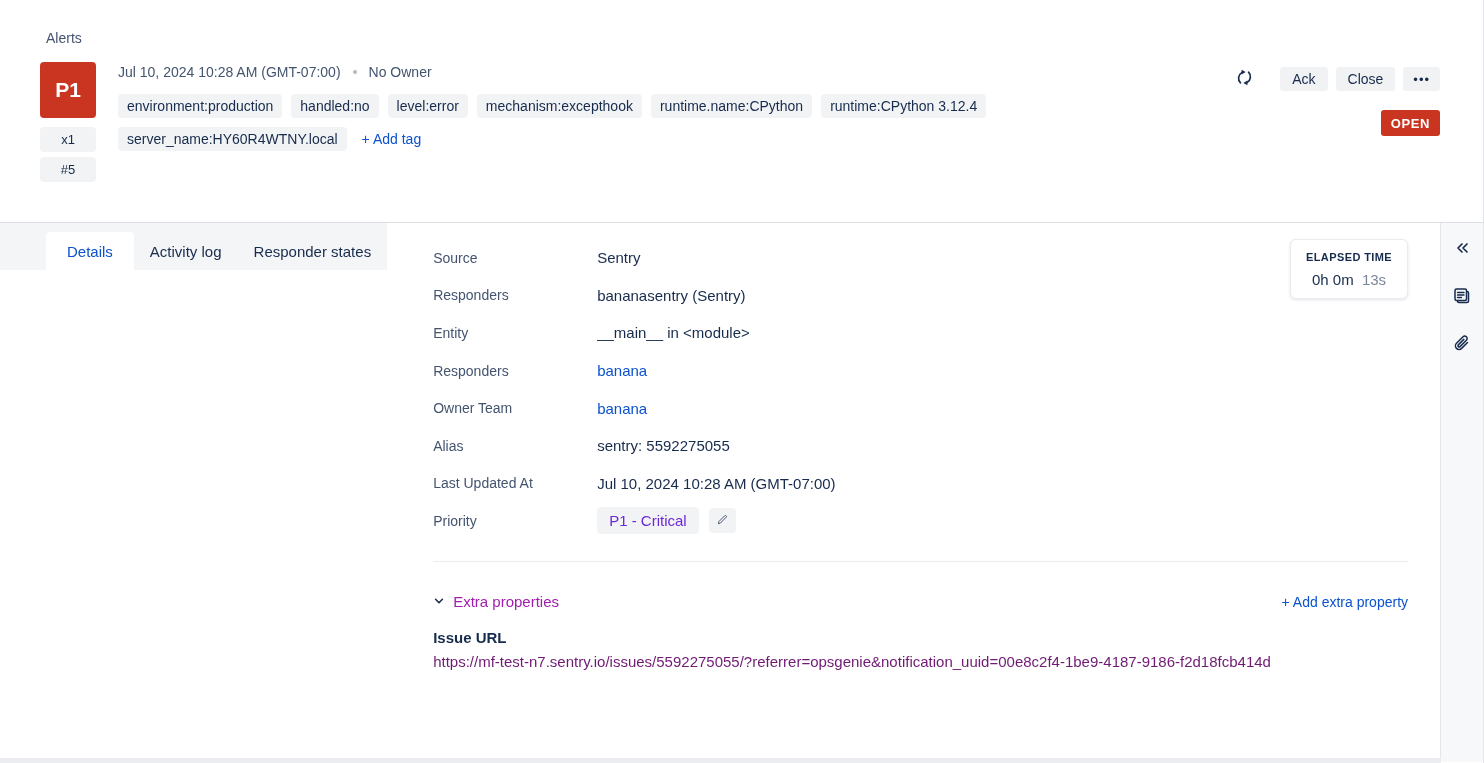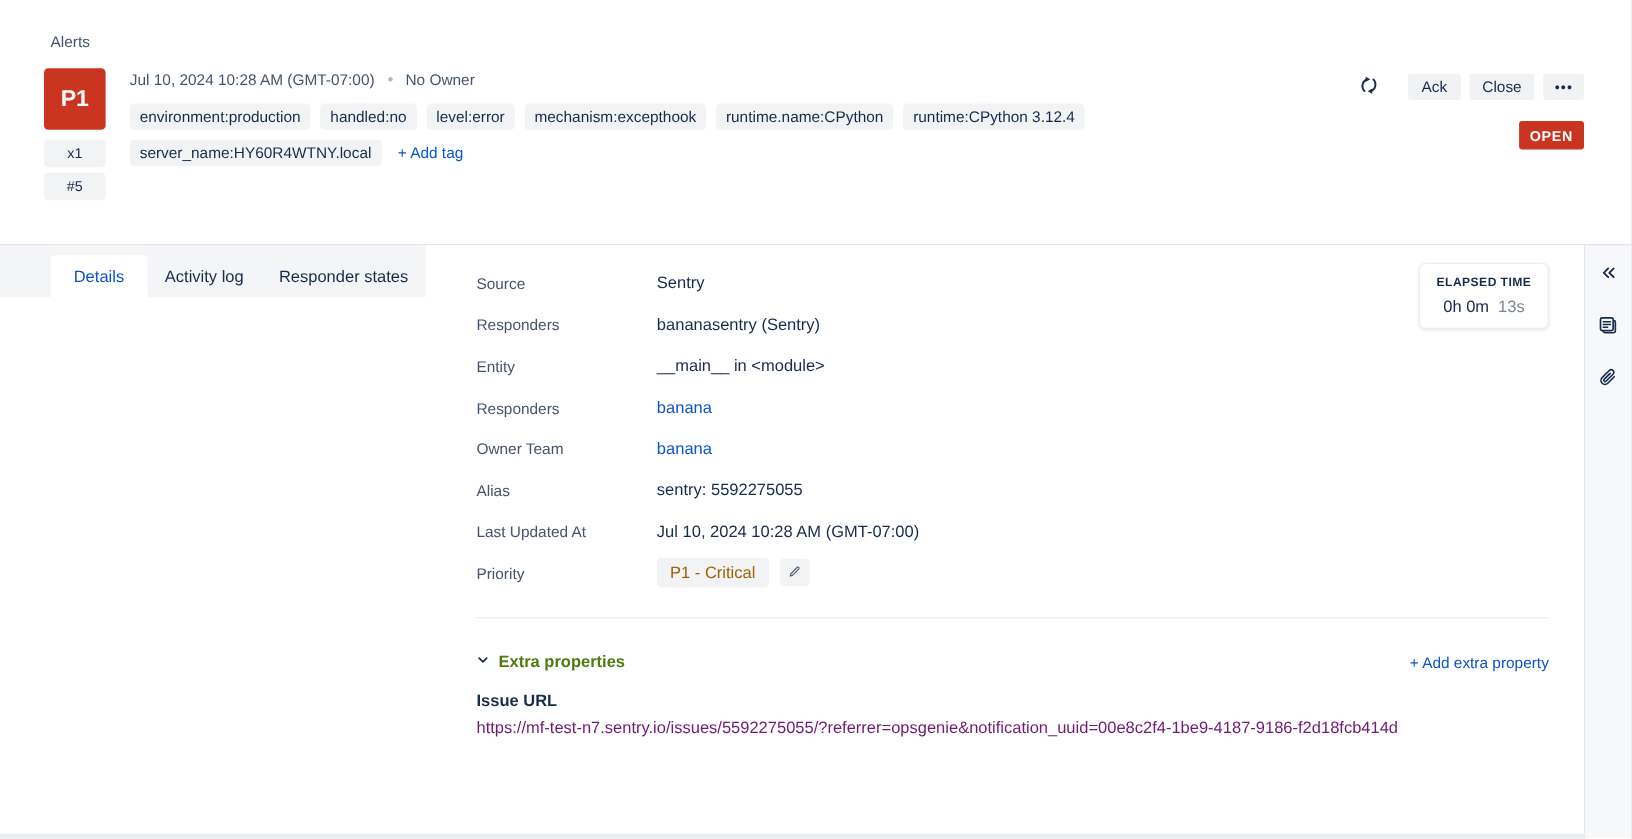--- a/index.html
+++ b/index.html
@@ -65,40 +65,40 @@
   .tab.active { background:#ffffff; color:#0B52CC; font-weight:500; padding:0 21px; }
 
   .content { background:#fff; flex:1; padding:0 32px 0 46px; position:relative; }
   .content-top { display:flex; justify-content:space-between; align-items:flex-start; padding-top:16px; }
 
   .fields { }
   .field-row { display:flex; align-items:center; min-height:37.6px; }
   .field-label { width:164px; font-size:14px; color:#44546F; flex-shrink:0; }
   .field-value { font-size:15px; color:#172B4D; }
   .field-link { font-size:15px; color:#0B52CC; cursor:pointer; text-decoration:none; }
-  .value-pill { background:#F2F3F5; border-radius:4px; padding:5px 12px; font-size:15px; color:#a16207; }
+  .value-pill { background:#F2F3F5; border-radius:4px; padding:5px 12px; font-size:15px; color:#6d28d9; }
   .edit-btn {
     background:#F2F3F5; border:none; border-radius:4px; width:27px; height:25px;
     display:flex; align-items:center; justify-content:center; cursor:pointer;
   }
   .edit-btn + .edit-btn, .value-pill + .edit-btn { margin-left:10px; }
 
   .elapsed-card {
     width:118px; background:#fff; border:1px solid #EBECF0; border-radius:6px;
     box-shadow:0 1px 3px rgba(9,30,66,.13); padding:11px 10px 10px; text-align:center;
   }
   .elapsed-title { font-size:11px; font-weight:bold; letter-spacing:.4px; color:#172B4D; }
   .elapsed-time { margin-top:8px; font-family:Liberation Sans, sans-serif; font-size:15px; color:#172B4D; }
   .elapsed-secs { color:#7A869A; margin-left:4px; }
 
   .divider { border:none; border-top:1px solid #EBECF0; margin-top:21px; }
 
   .extra-header { display:flex; justify-content:space-between; align-items:center; margin-top:31px; }
   .extra-title-wrap { display:flex; align-items:center; gap:8px; cursor:pointer; }
-  .extra-title { font-size:15px; font-weight:bold; color:#4d7c0f; }
+  .extra-title { font-size:15px; font-weight:normal; color:#a21caf; }
   .add-extra { font-size:14px; color:#0B52CC; cursor:pointer; }
 
   .issue-url-label { margin-top:18px; font-size:15px; font-weight:bold; color:#172B4D; }
   .issue-url { display:block; margin-top:7px; font-size:15px; color:#701a75; text-decoration:none; cursor:pointer; white-space:nowrap; }
 
   
   .side-rail {
     width:43px; background:#F7F8F9; border-left:1px solid #E4E6EA;
     display:flex; flex-direction:column; align-items:center; padding-top:13px; gap:21px;
   }

